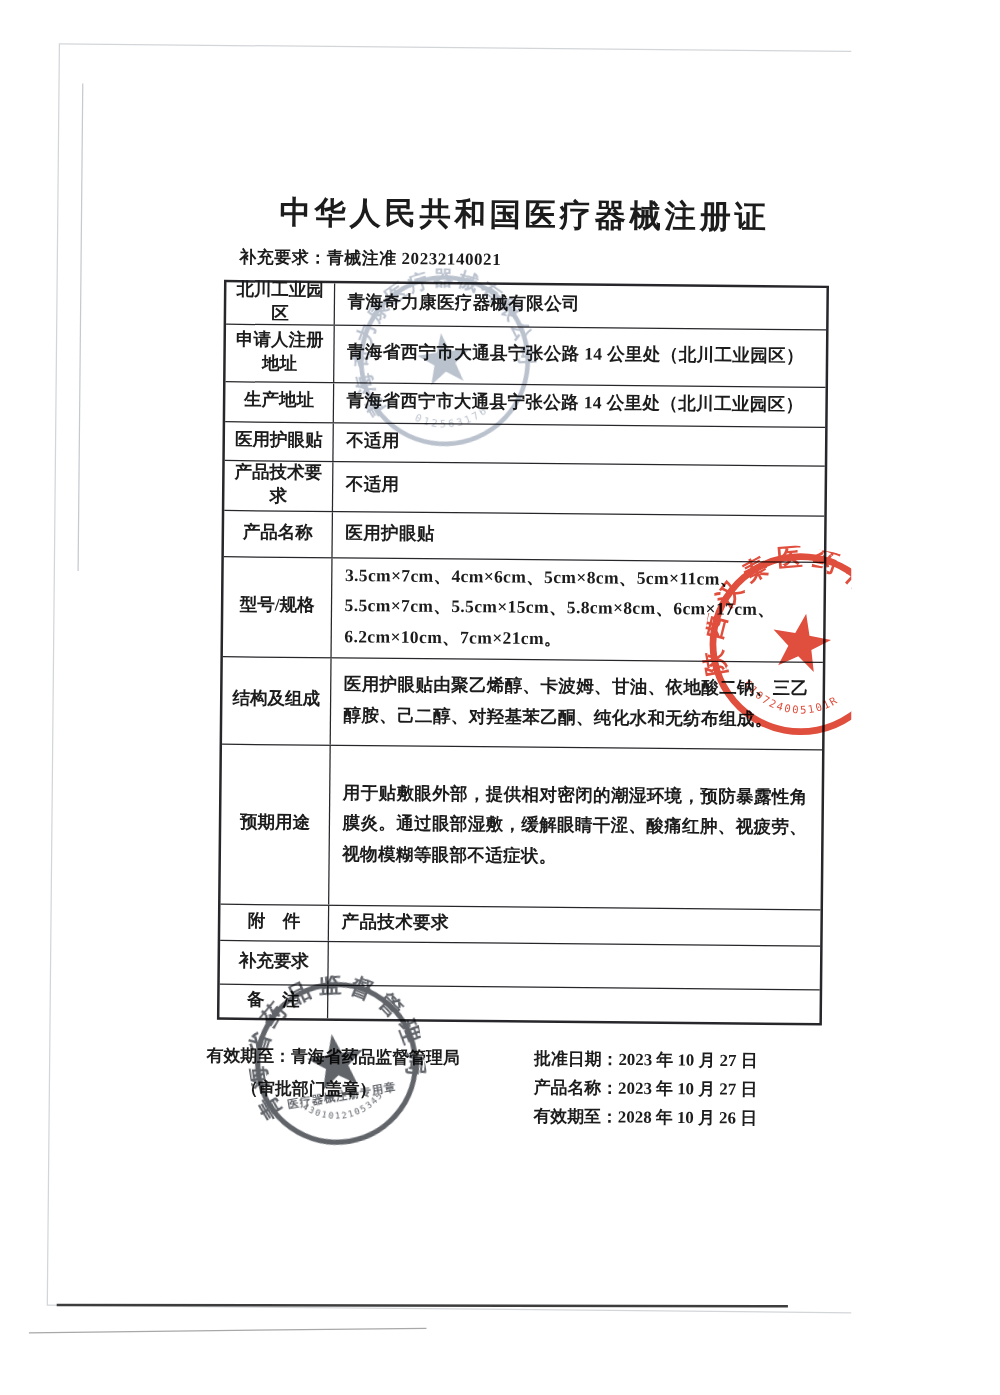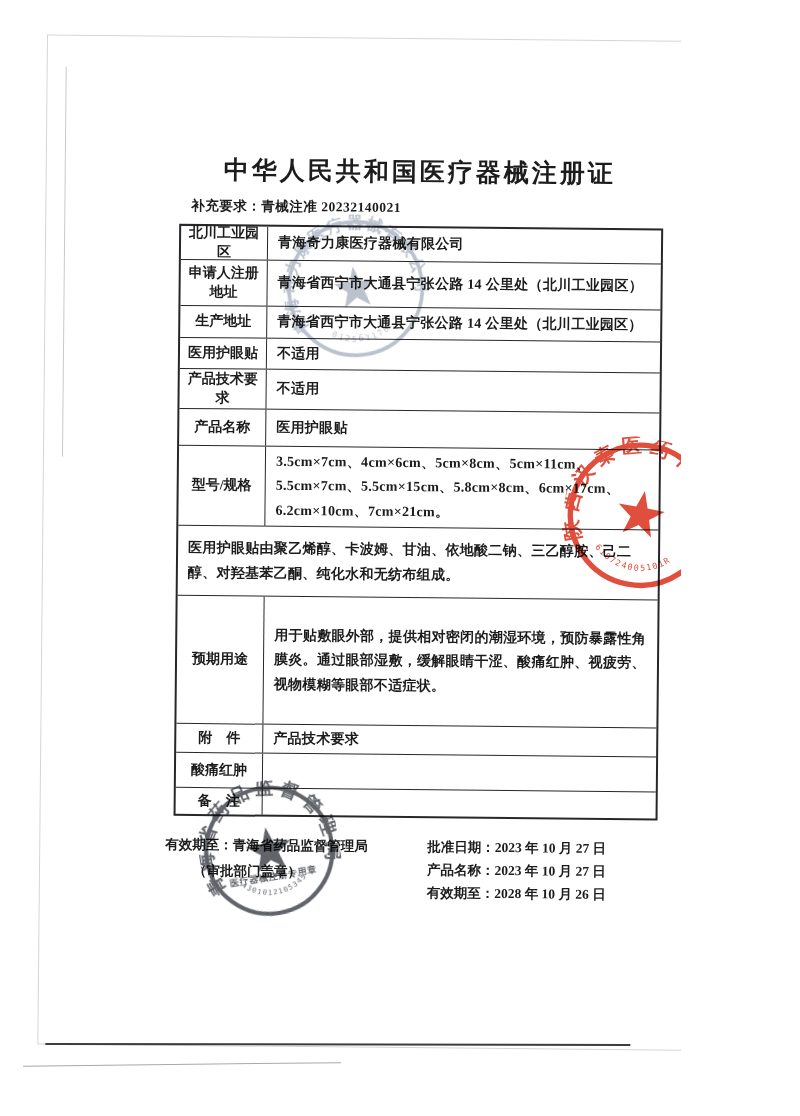--- a/index.html
+++ b/index.html
@@ -89,32 +89,33 @@
       </div>
       <div class="row h6">
         <div class="lab">产品名称</div>
         <div class="val">医用护眼贴</div>
       </div>
       <div class="row h7">
         <div class="lab">型号/规格</div>
         <div class="val">3.5cm×7cm、4cm×6cm、5cm×8cm、5cm×11cm、5.5cm×7cm、5.5cm×15cm、5.8cm×8cm、6cm×17cm、6.2cm×10cm、7cm×21cm。</div>
       </div>
       <div class="row h8">
+        <div class="lab">结构及组成</div>
         <div class="val">医用护眼贴由聚乙烯醇、卡波姆、甘油、依地酸二钠、三乙醇胺、己二醇、对羟基苯乙酮、纯化水和无纺布组成。</div>
       </div>
       <div class="row h9">
         <div class="lab">预期用途</div>
         <div class="val">用于贴敷眼外部，提供相对密闭的潮湿环境，预防暴露性角膜炎。通过眼部湿敷，缓解眼睛干涩、酸痛红肿、视疲劳、视物模糊等眼部不适症状。</div>
       </div>
       <div class="row h10">
         <div class="lab">附　件</div>
         <div class="val">产品技术要求</div>
       </div>
       <div class="row h11">
-        <div class="lab">酸痛红肿</div>
+        <div class="lab">补充要求</div>
         <div class="val"></div>
       </div>
       <div class="row h12">
         <div class="lab">备　注</div>
         <div class="val"></div>
       </div>
     </div>
 
     <div class="dept-line"><span>有效期至：</span><span>青海省药品监督管理局</span></div>
     <div class="seal-note">（审批部门盖章）</div>

